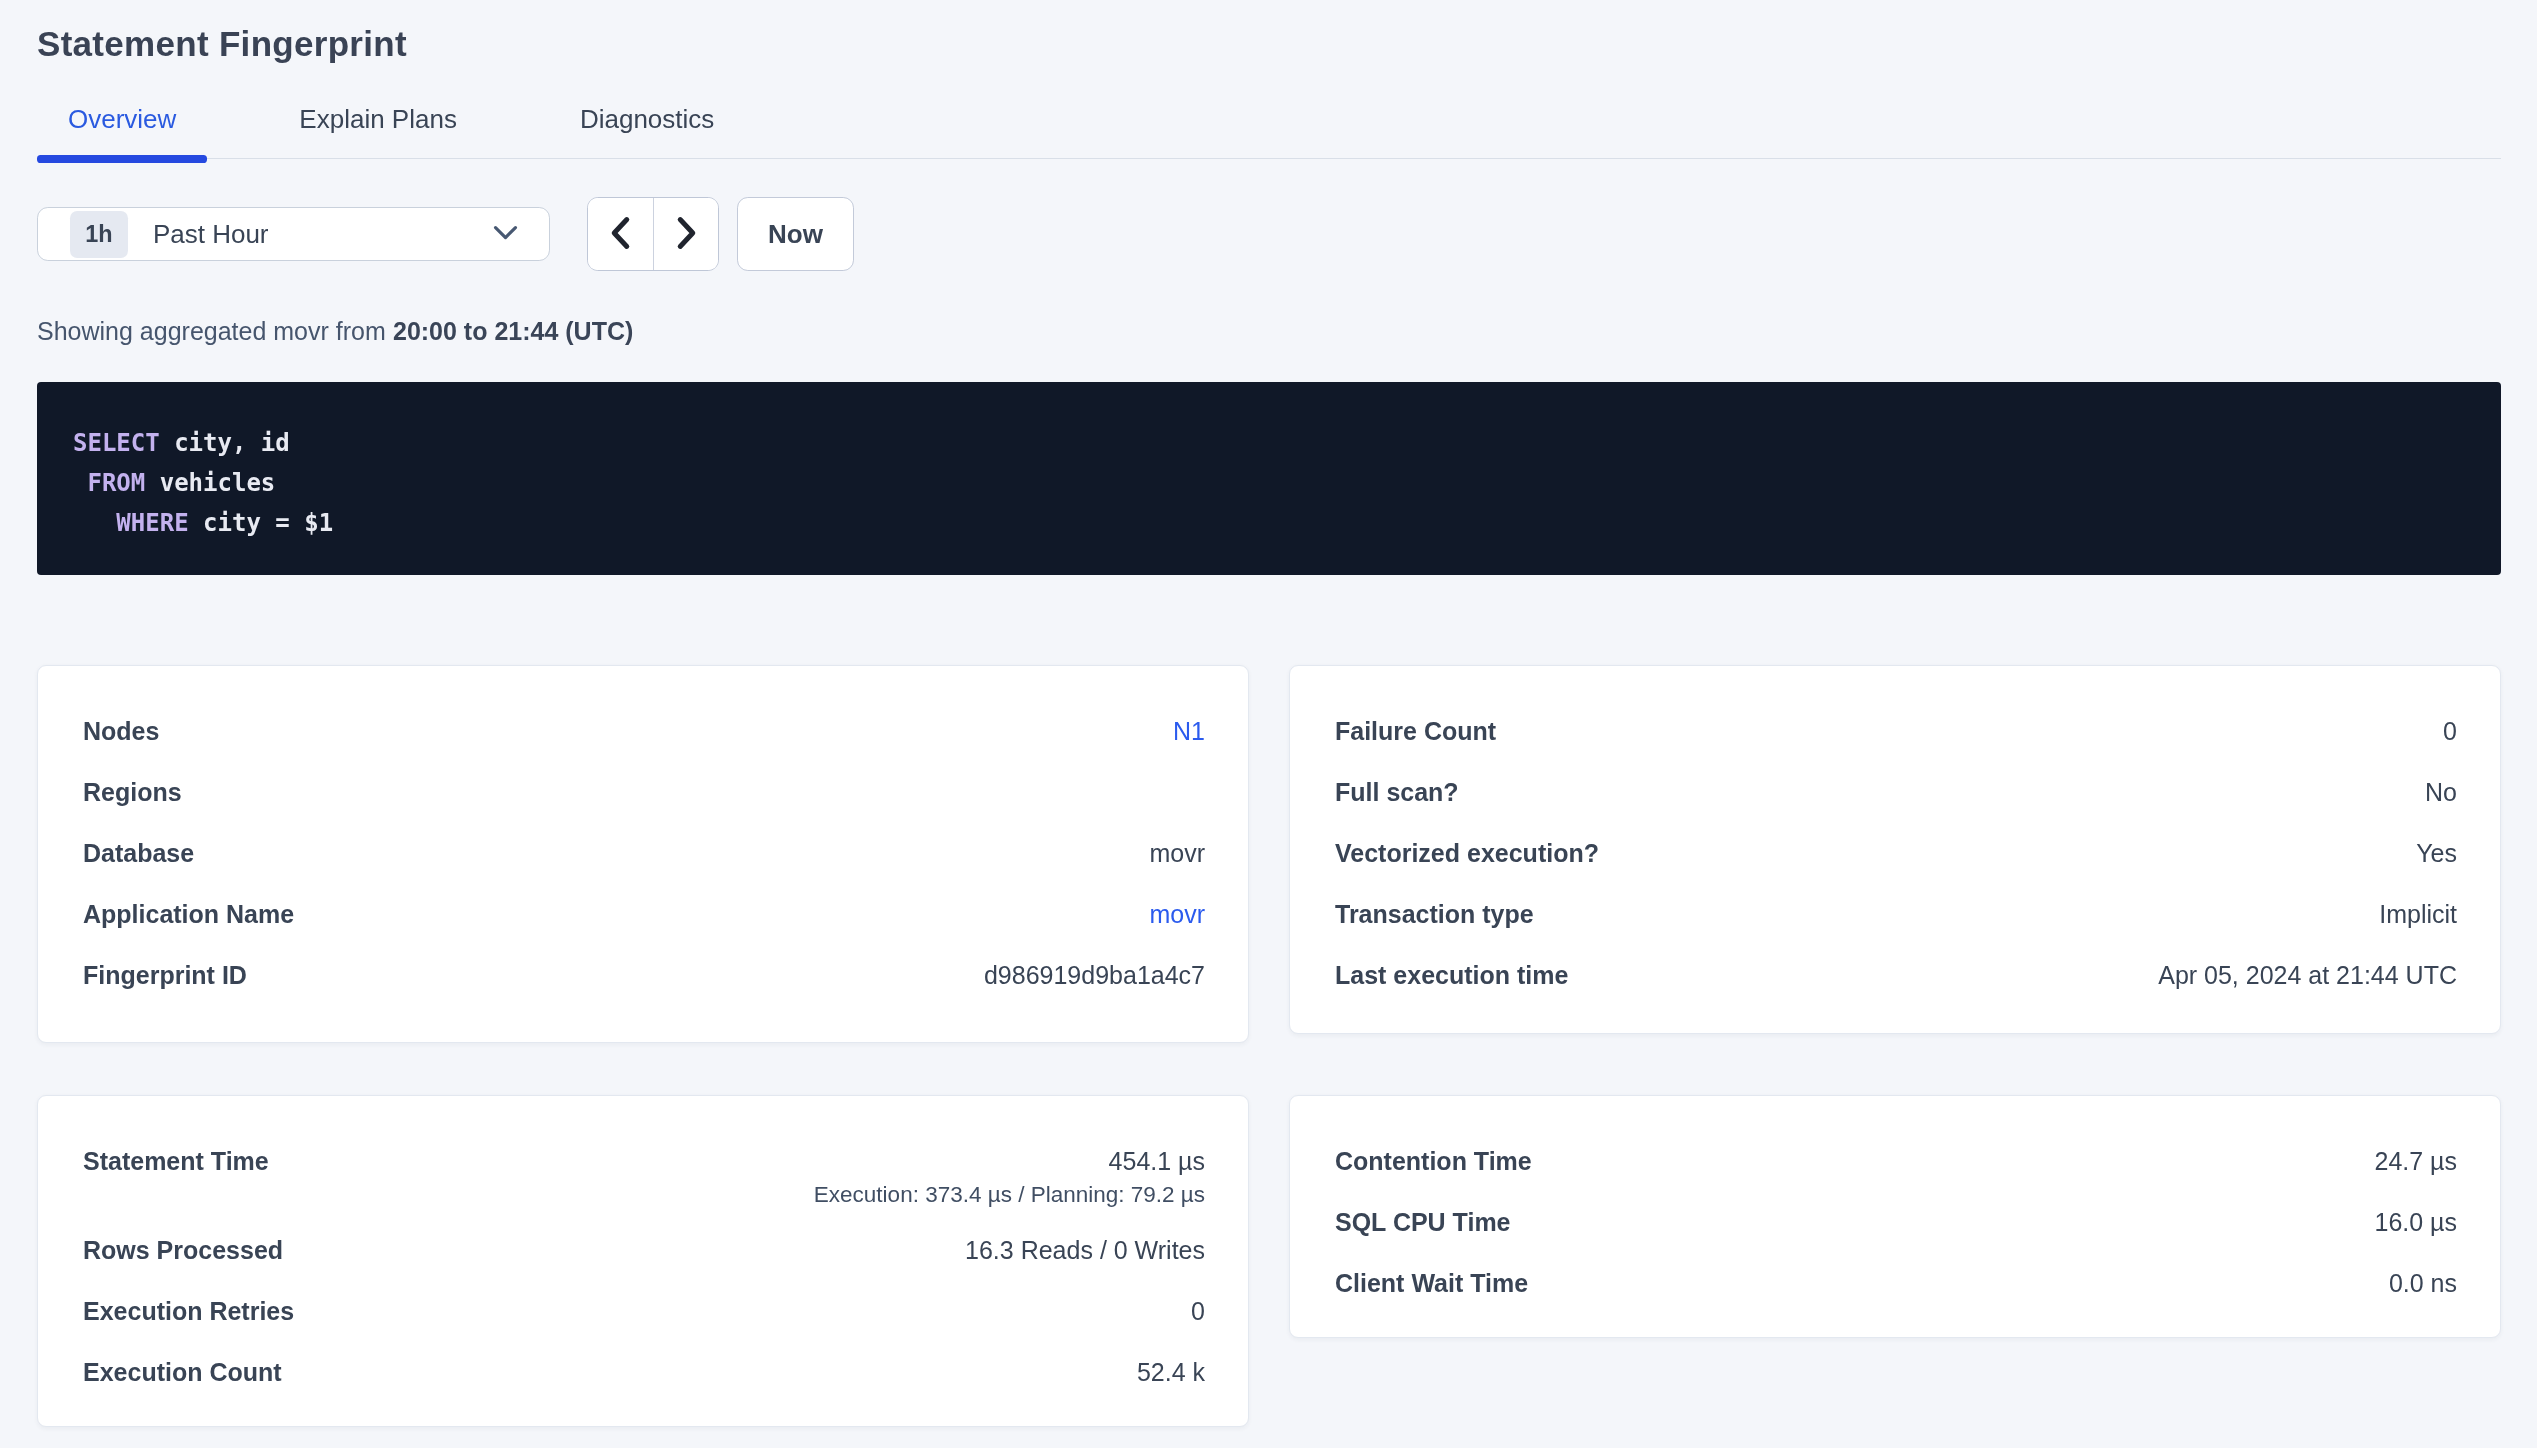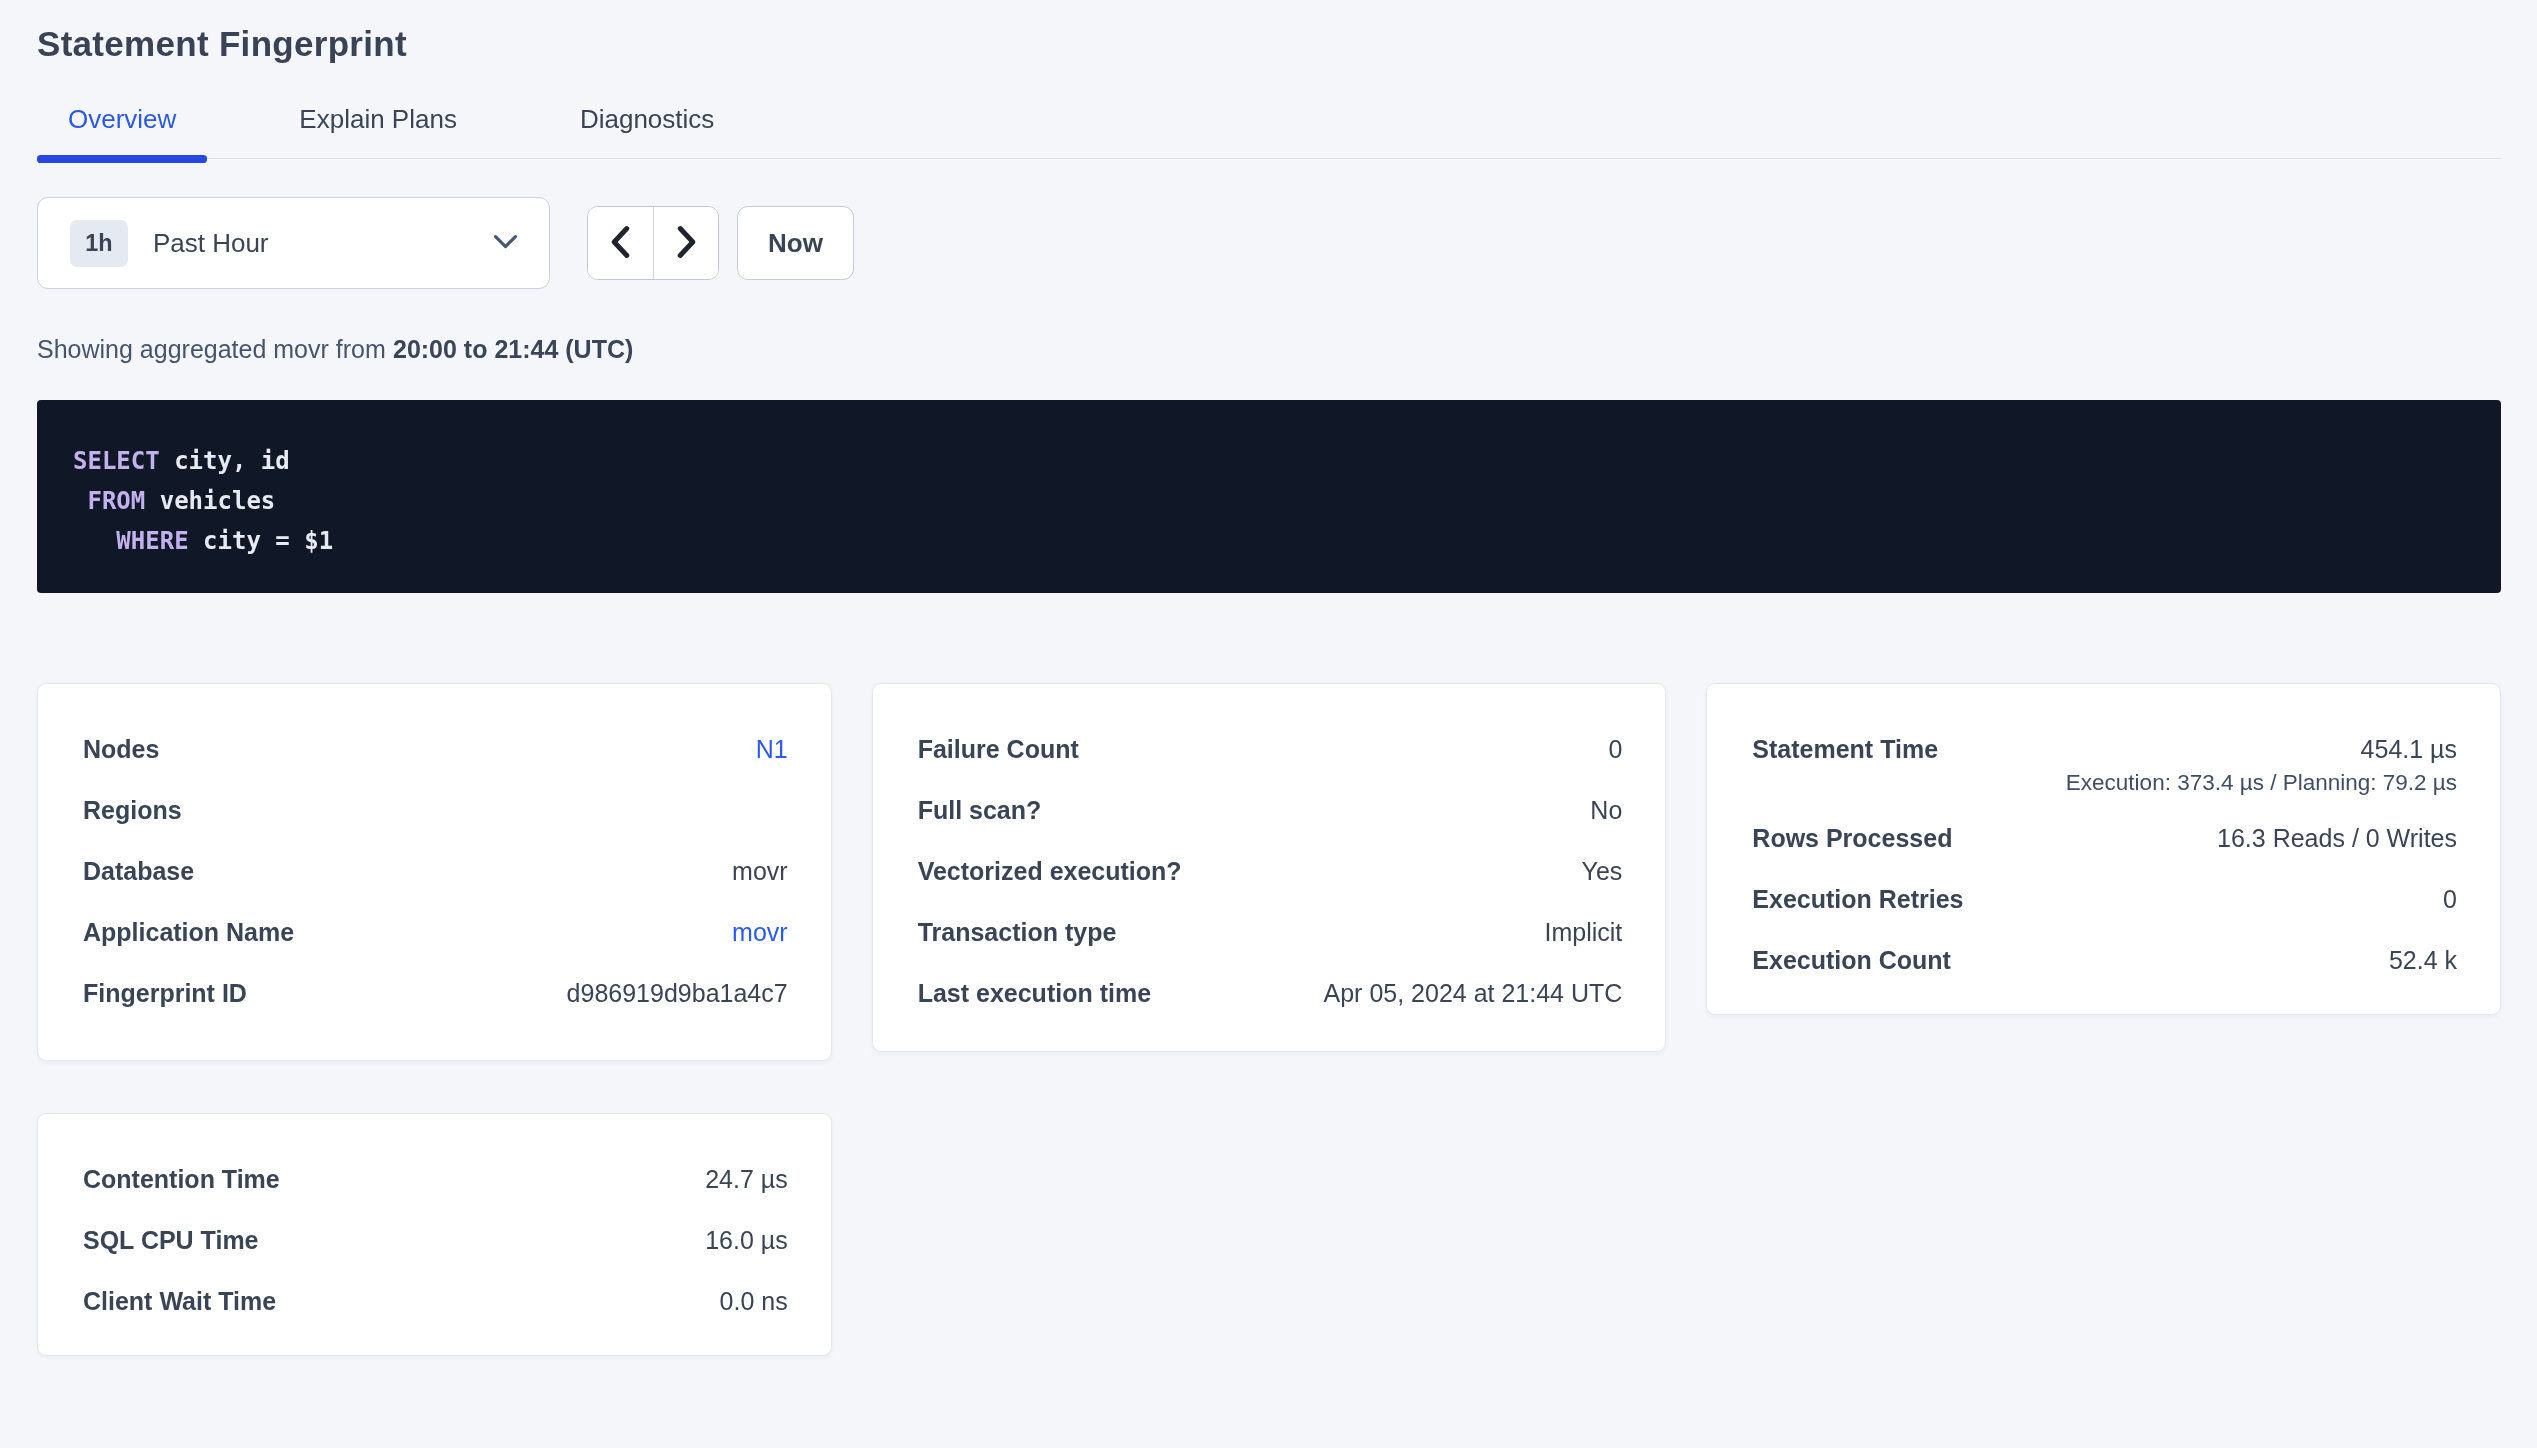--- a/index.html
+++ b/index.html
@@ -37,21 +37,21 @@
   .tab.active { color: #2a5ae0; }
   .tab.active::after {
     content: ""; position: absolute; left: 0; right: 0; bottom: -4.5px;
     height: 7.2px; border-radius: 3.6px;
     background: #2549e0;
   }
 
   
   .controls { margin-top: 38px; display: flex; align-items: center; }
   .range-select {
-    width: 513px; height: 92px;
+    width: 513px; height: 54px;
     background: #fff; border: 1.3px solid #c9d1dc; border-radius: 10.8px;
     display: flex; align-items: center;
     padding: 0 29px 0 32px;
     cursor: pointer;
   }
   .interval-badge {
     background: #e5e9f1; border-radius: 7.2px;
     font-weight: 700; font-size: 23.4px; color: #394455;
     padding: 10px 15.3px;
   }
@@ -90,21 +90,21 @@
   .code-line {
     font-family: "DejaVu Sans Mono", monospace;
     font-size: 24px; line-height: 40px; font-weight: 700;
     color: #e8eaf2; white-space: pre;
   }
   .kw { color: #c3b1ee; }
 
   
   .cards {
     margin-top: 90px;
-    display: grid; grid-template-columns: 1fr 1fr 1fr;
+    display: grid; grid-template-columns: 1fr 1fr;
     column-gap: 40px; row-gap: 52px;
     align-items: start;
   }
   .card {
     background: #fff;
     border: 0.9px solid #e3e8f0;
     border-radius: 9px;
     box-shadow: 0 1.8px 4.5px rgba(40,50,80,0.05);
     padding: 50px 43px 21.6px 45px;
   }

